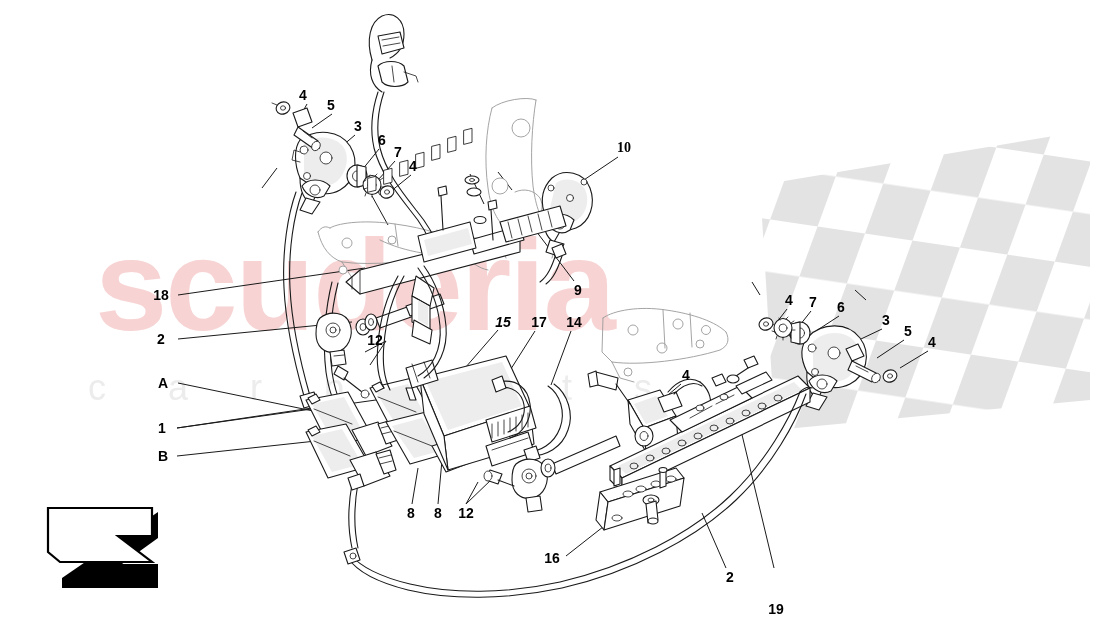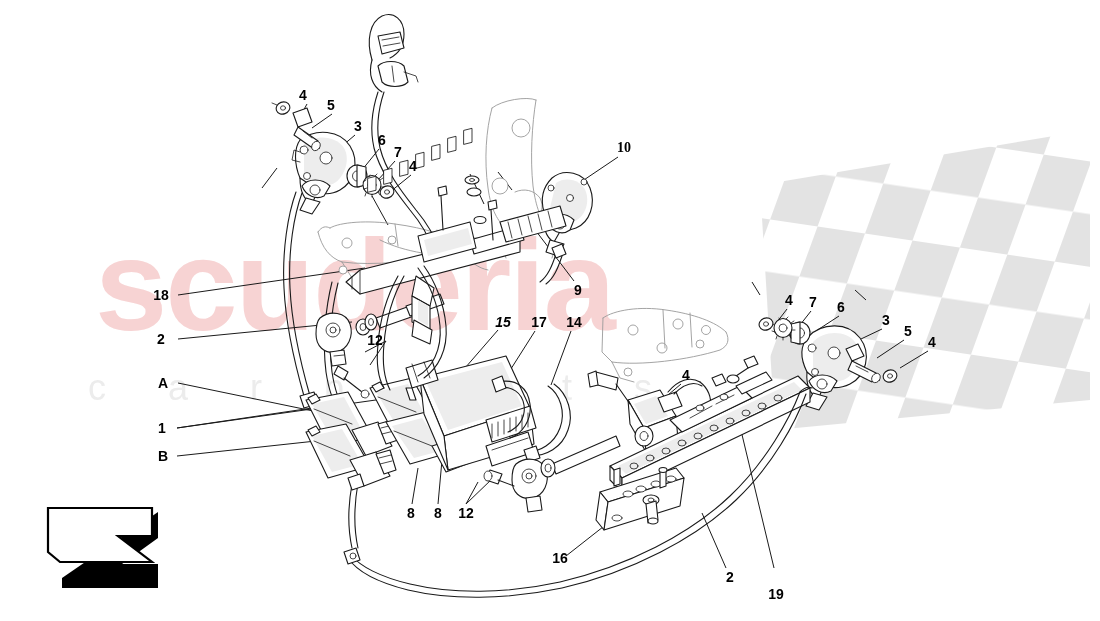--- a/index.html
+++ b/index.html
@@ -534,18 +534,18 @@
       <div class="callout" style="left: 503px; top: 322px; font-style: italic;">15</div>
       <div class="callout" style="left: 539px; top: 322px;">17</div>
       <div class="callout" style="left: 574px; top: 322px; text-align: right;">14</div>
       <div class="callout" style="left: 686px; top: 375px;">4</div>
       <div class="callout" style="left: 163px; top: 383px;">A</div>
       <div class="callout" style="left: 162px; top: 428px;">1</div>
       <div class="callout" style="left: 163px; top: 456px;">B</div>
       <div class="callout" style="left: 411px; top: 513px;">8</div>
       <div class="callout" style="left: 438px; top: 513px;">8</div>
       <div class="callout" style="left: 466px; top: 513px;">12</div>
-      <div class="callout" style="left: 552px; top: 558px; margin-left: 8px;">16</div>
+      <div class="callout" style="left: 552px; top: 558px;">16</div>
       <div class="callout" style="left: 730px; top: 577px;">2</div>
-      <div class="callout" style="left: 776px; top: 594px; text-align: right;">19</div>
+      <div class="callout" style="left: 776px; top: 609px; text-align: right;">19</div>
     </div>
 
 </div>
 
 </body></html>

